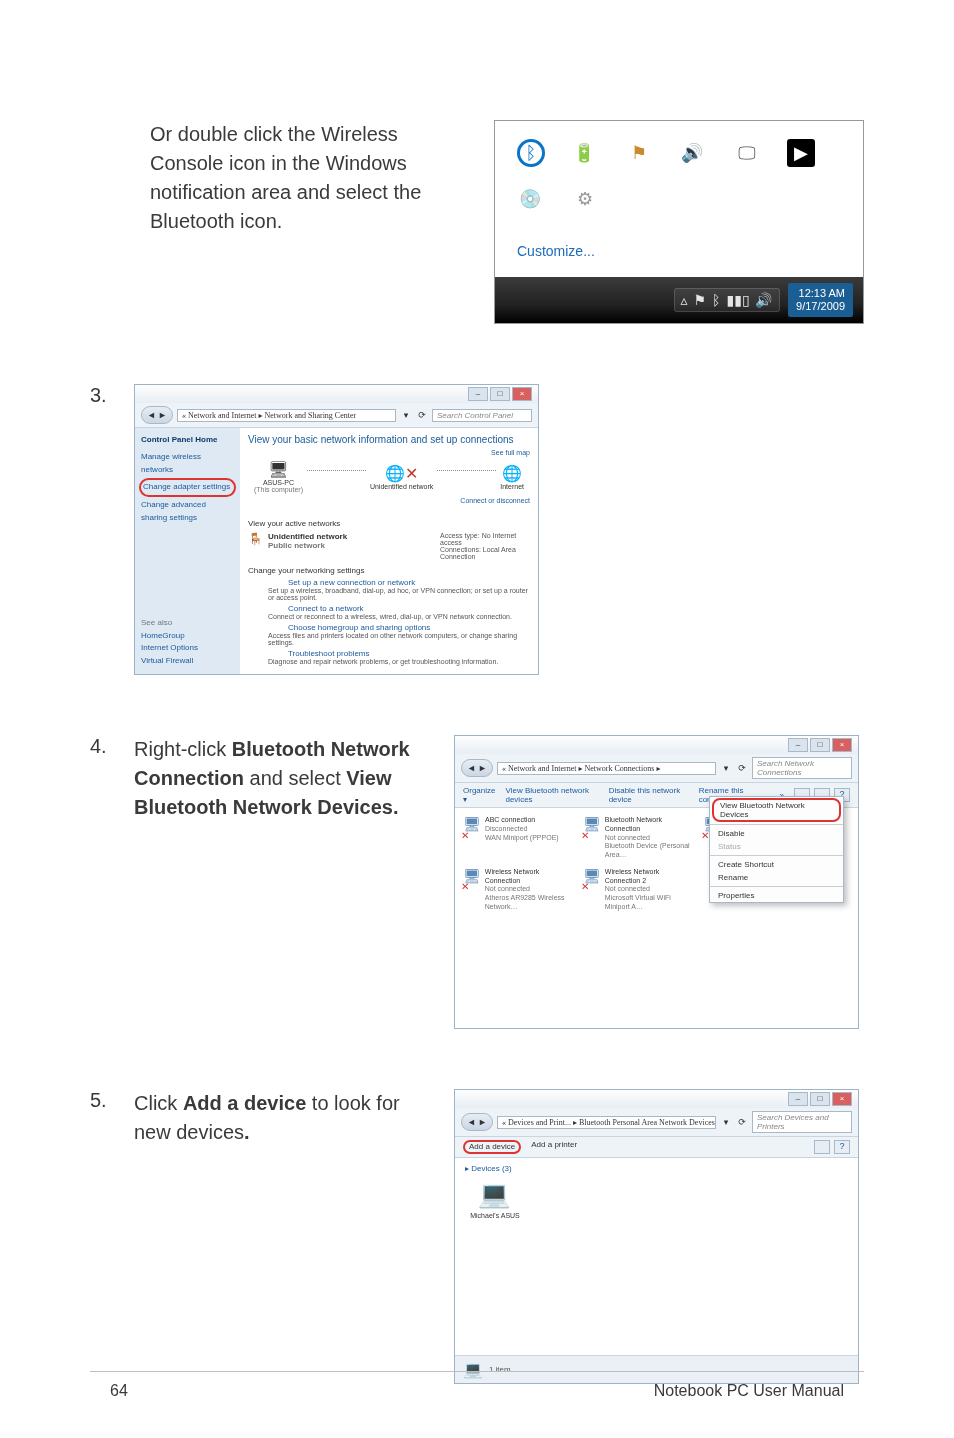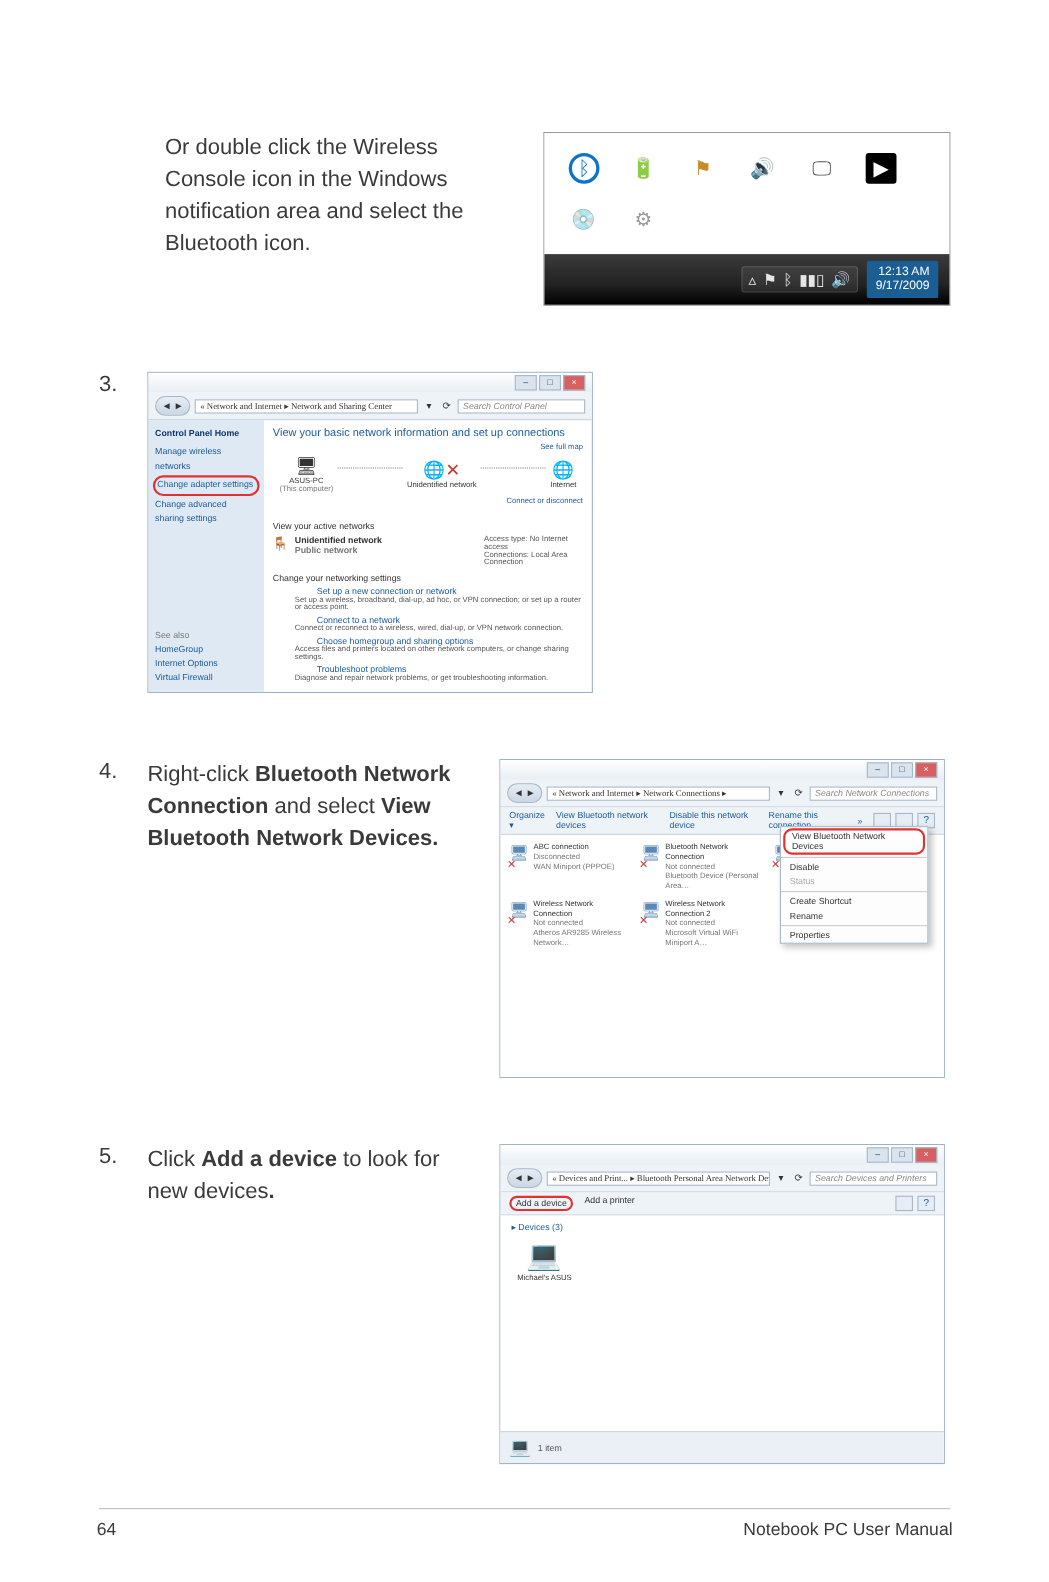--- a/index.html
+++ b/index.html
@@ -119,21 +119,21 @@
     align-items: center;
     padding: 2px 6px;
     gap: 4px;
   }
   .win-title-right { margin-left: auto; display: flex; gap: 2px; }
   .win-btn { width: 20px; height: 14px; background: #d9e4ee; border: 1px solid #a8b8c8; font-size: 8px; text-align: center; line-height: 12px; }
   .win-btn.close { background: #d96060; color: #fff; }
   .addr-bar { display: flex; align-items: center; gap: 4px; padding: 3px 6px; background: #eef3f8; border-bottom: 1px solid #c8d4df; }
   .addr-nav { width: 32px; height: 18px; background: linear-gradient(#e6edf4,#cad7e4); border: 1px solid #a8b8c8; border-radius: 9px; display: flex; align-items: center; justify-content: center; gap: 2px; }
   .addr-field { flex: 1; background: #fff; border: 1px solid #a8b8c8; padding: 1px 4px; font-size: 8px; color: #333; white-space: nowrap; overflow: hidden; font-family: Liberation Serif, serif; }
-  .search-field { width: 116px; background: #fff; border: 1px solid #a8b8c8; padding: 1px 4px; font-size: 8px; color: #888; font-style: italic; }
+  .search-field { width: 100px; background: #fff; border: 1px solid #a8b8c8; padding: 1px 4px; font-size: 8px; color: #888; font-style: italic; }
   .ns-body { display: flex; min-height: 190px; }
   .ns-side {
     width: 105px;
     background: #dfe9f3;
     padding: 6px;
     font-size: 8px;
     color: #1a5a9c;
     line-height: 1.6;
     display: flex;
     flex-direction: column;
@@ -208,21 +208,21 @@
     font-size: 8px;
     color: #555;
   }
   .footer {
     position: absolute;
     bottom: 38px;
     left: 0;
     right: 0;
     display: flex;
     justify-content: space-between;
-    padding: 0 88px;
+    padding: 0 110px;
     font-size: 16px;
     color: #3a3a3a;
     text-align: right;
   }
   .footer-line {
     position: absolute;
     bottom: 66px;
     left: 90px;
     right: 90px;
     border-top: 1px solid #bdbdbd;
@@ -240,20 +240,21 @@
         <div class="tray-grid">
           <div class="tray-icon bt-circle" style="color:#0a74c8;">ᛒ</div>
           <div class="tray-icon" style="color:#5a8c3a;">🔋</div>
           <div class="tray-icon" style="color:#c78b2a;">⚑</div>
           <div class="tray-icon" style="color:#888;">🔊</div>
           <div class="tray-icon" style="color:#555;">🖵</div>
           <div class="tray-icon" style="color:#111; background:#000; color:#fff; border-radius:3px;">▶</div>
           <div class="tray-icon" style="color:#6aa0d8;">💿</div>
           <div class="tray-icon" style="color:#999;">⚙</div>
         </div>
+        <div class="tray-customize">Customize...</div>
       </div>
       <div class="taskbar">
         <div class="taskbar-left-icons">
           <span class="taskbar-icon">▵</span>
           <span class="taskbar-icon">⚑</span>
           <span class="taskbar-icon">ᛒ</span>
           <span class="taskbar-icon">▮▮▯</span>
           <span class="taskbar-icon">🔊</span>
         </div>
         <div class="taskbar-clock">

